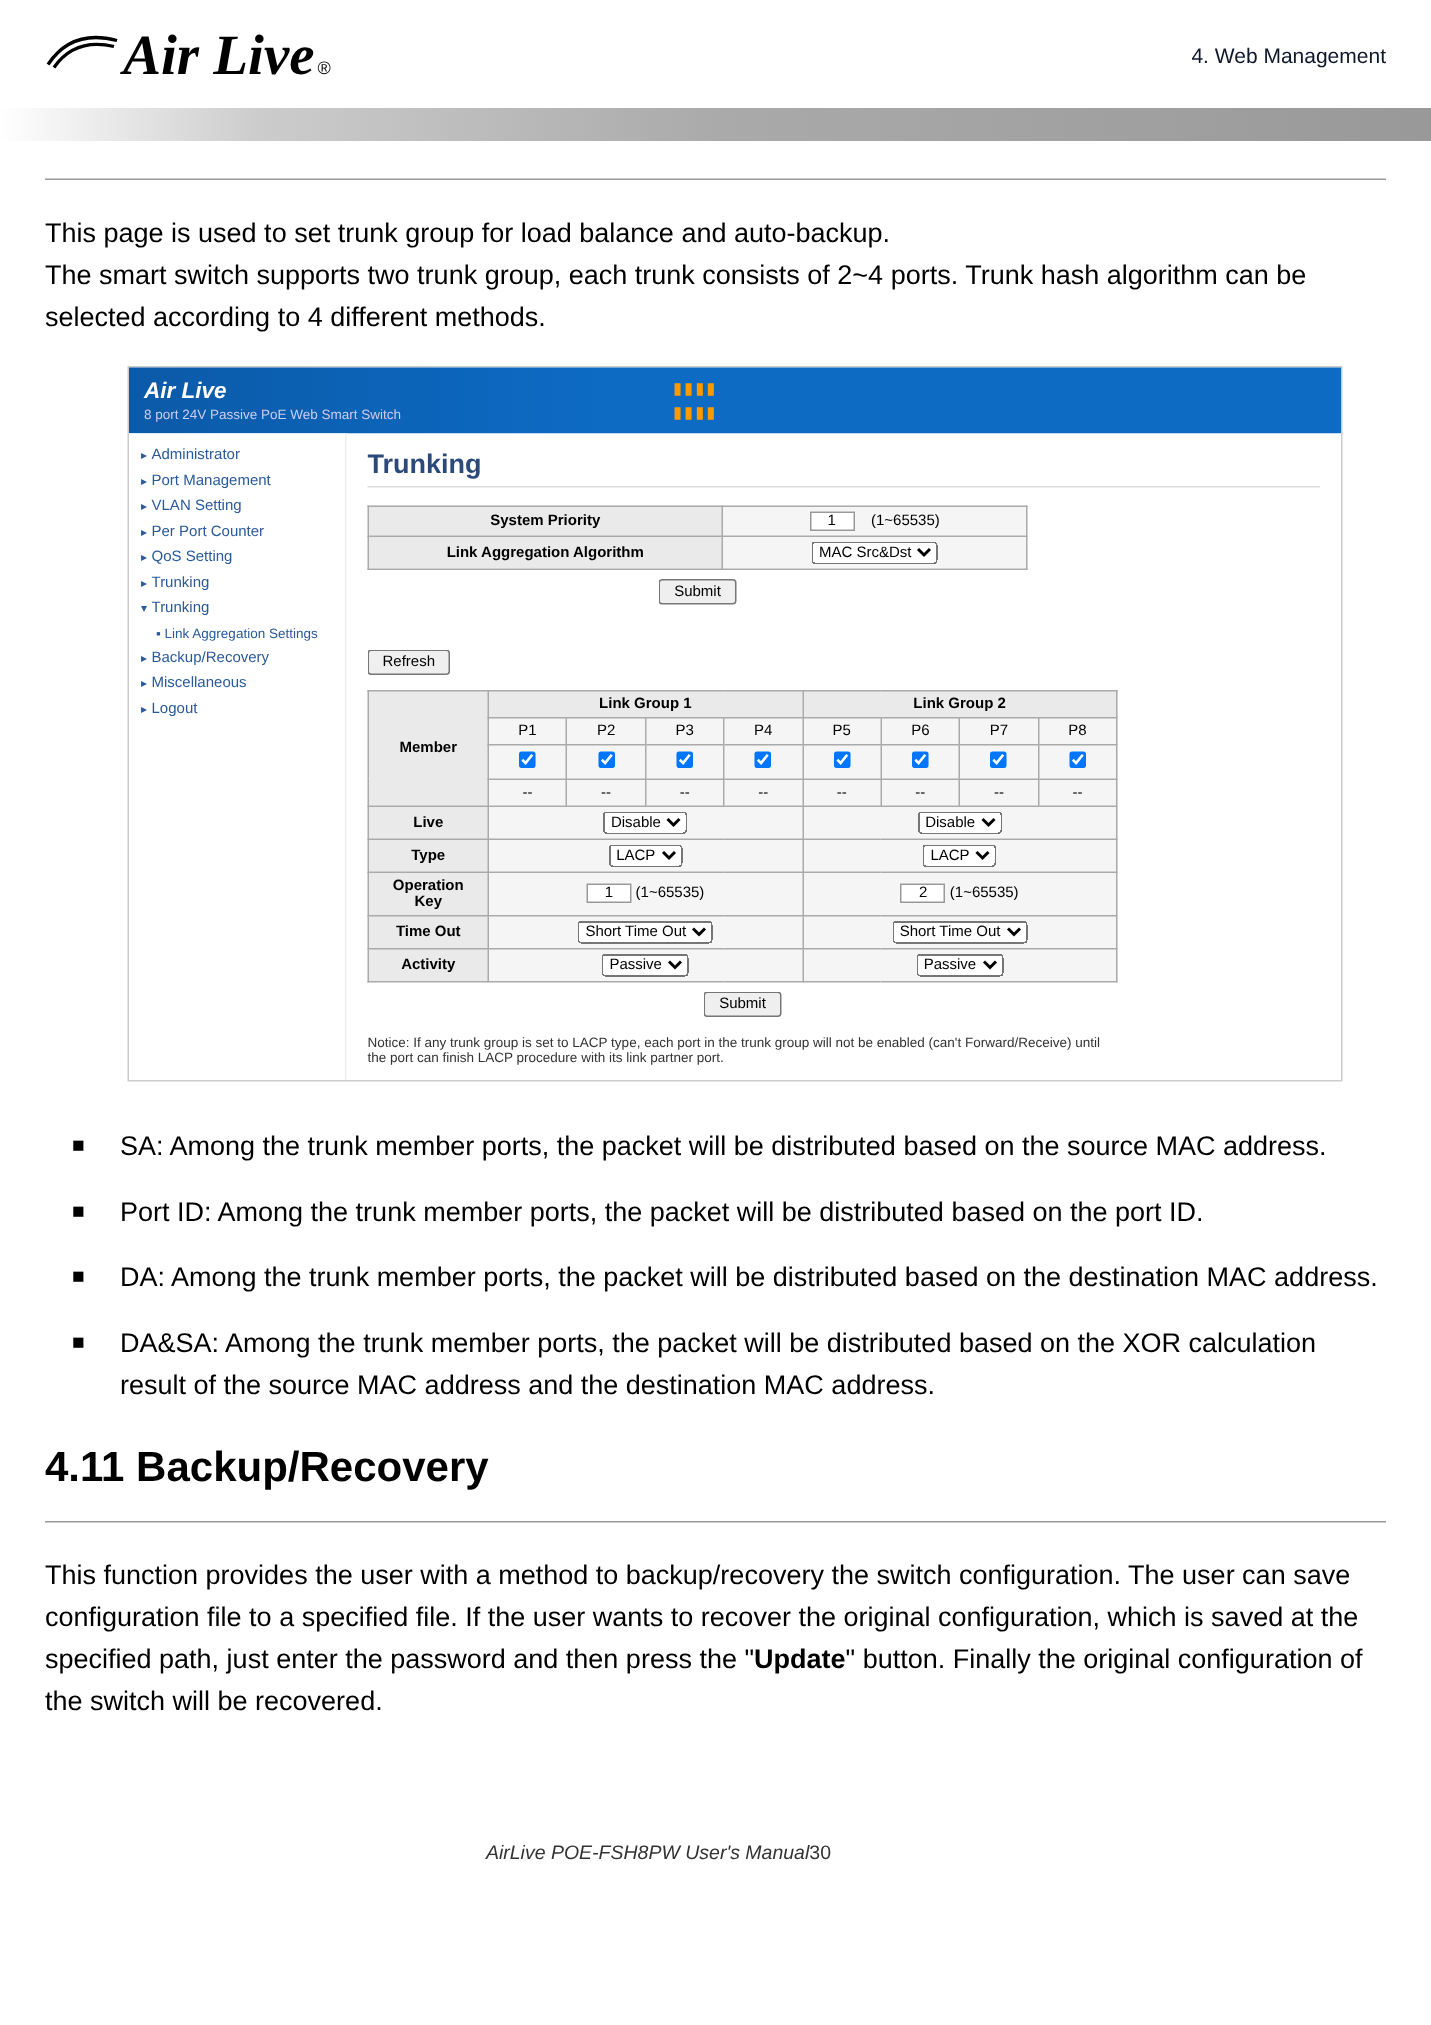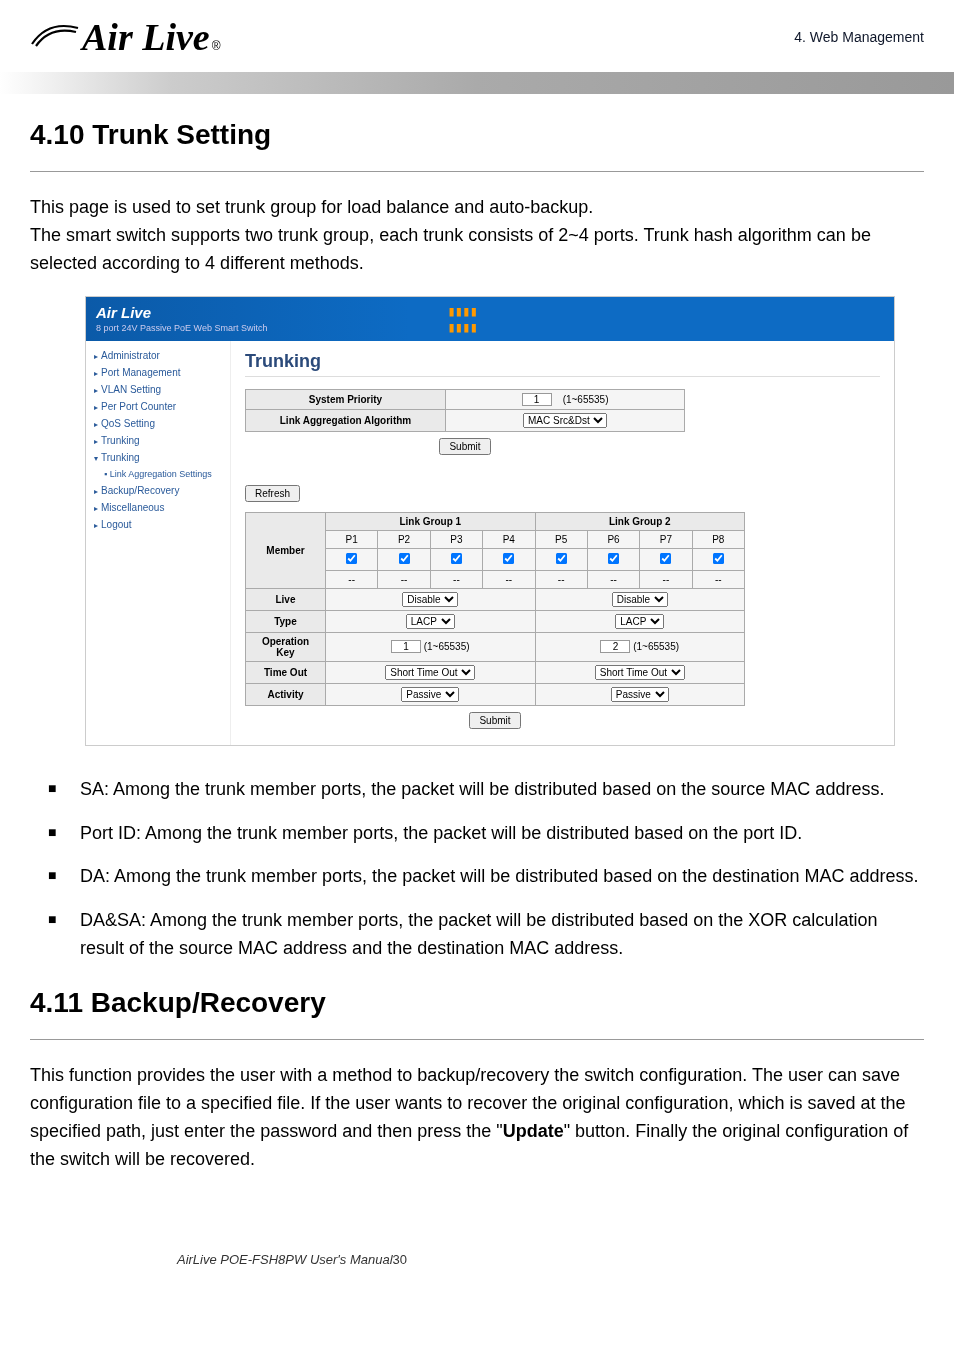--- a/index.html
+++ b/index.html
@@ -113,21 +113,21 @@
       position: absolute;
       left: 18px;
       top: 2px;
       font-size: 14px;
     }
     .footer {
       font-size: 13px;
       font-style: italic;
       padding: 30px 30px 10px 30px;
       display: flex;
-      justify-content: center;
+      justify-content: flex-end;
       color: #333;
     }
     .footer .pagenum { font-style: normal; margin-right: 370px;}
     .chk { transform: scale(0.85); }
   </style>
 </head>
 <body>
 
 <div class="top-header">
   <div class="logo-wrap">
@@ -139,21 +139,20 @@
     </span>
     <span class="logo-text">Air Live</span>
     <span class="logo-reg">®</span>
   </div>
   <div class="header-crumb">4. Web Management</div>
 </div>
 <div class="header-bar"></div>
 
 <div class="content">
 
-  <h2 class="section-title">4.10 Trunk Setting</h2>
   <div class="section-underline"></div>
   <p class="body-text">
     <span>This page is used to set trunk group for load balance and auto-backup.</span><br>
     <span>The smart switch supports two trunk group, each trunk consists of 2~4 ports. Trunk hash algorithm can be selected according to 4 different methods.</span>
   </p>
 
   <div class="screenshot-wrap">
     <div class="ss-header">
       <div>
         <div class="ss-header-logo">Air Live</div>
@@ -174,21 +173,21 @@
         <div class="ss-nav-item"><span class="ss-nav-chevron">▸</span><span>Backup/Recovery</span></div>
         <div class="ss-nav-item"><span class="ss-nav-chevron">▸</span><span>Miscellaneous</span></div>
         <div class="ss-nav-item"><span class="ss-nav-chevron">▸</span><span>Logout</span></div>
       </div>
       <div class="ss-main">
         <div class="ss-title">Trunking</div>
 
         <table class="ss-table" style="width:440px">
           <tbody>
               <tr>
-            <td class="label-cell" style="width:200px">System Priority</td>
+            <td class="label-cell" style="width:236px">System Priority</td>
             <td class="ss-input-cell">
               <input type="text" value="1" style="">
               &nbsp;&nbsp;&nbsp;<span>(1~65535)</span>
             </td>
           </tr>
           <tr>
             <td class="label-cell">Link Aggregation Algorithm</td>
             <td>
               <select class="ss-sel"><option>MAC Src&amp;Dst</option></select>
             </td>
@@ -258,20 +257,21 @@
             <td colspan="4"><select class="ss-sel"><option>Short Time Out</option></select></td>
           </tr>
           <tr>
             <td class="label-cell">Activity</td>
             <td colspan="4"><select class="ss-sel"><option>Passive</option></select></td>
             <td colspan="4"><select class="ss-sel"><option>Passive</option></select></td>
           </tr>
         </tbody>
           </table>
         <div style="text-align:center;width:500px"><button class="ss-btn">Submit</button></div>
+        <div class="ss-note">Notice: If any trunk group is set to LACP type, each port in the trunk group will not be enabled (can't Forward/Receive) until the port can finish LACP procedure with its link partner port.</div>
       </div>
     </div>
   </div>
 
   <ul class="bullet-list">
     <li>SA: Among the trunk member ports, the packet will be distributed based on the source MAC address.</li>
     <li>Port ID: Among the trunk member ports, the packet will be distributed based on the port ID.</li>
     <li>DA: Among the trunk member ports, the packet will be distributed based on the destination MAC address.</li>
     <li>DA&amp;SA: Among the trunk member ports, the packet will be distributed based on the XOR calculation result of the source MAC address and the destination MAC address.</li>
   </ul>

